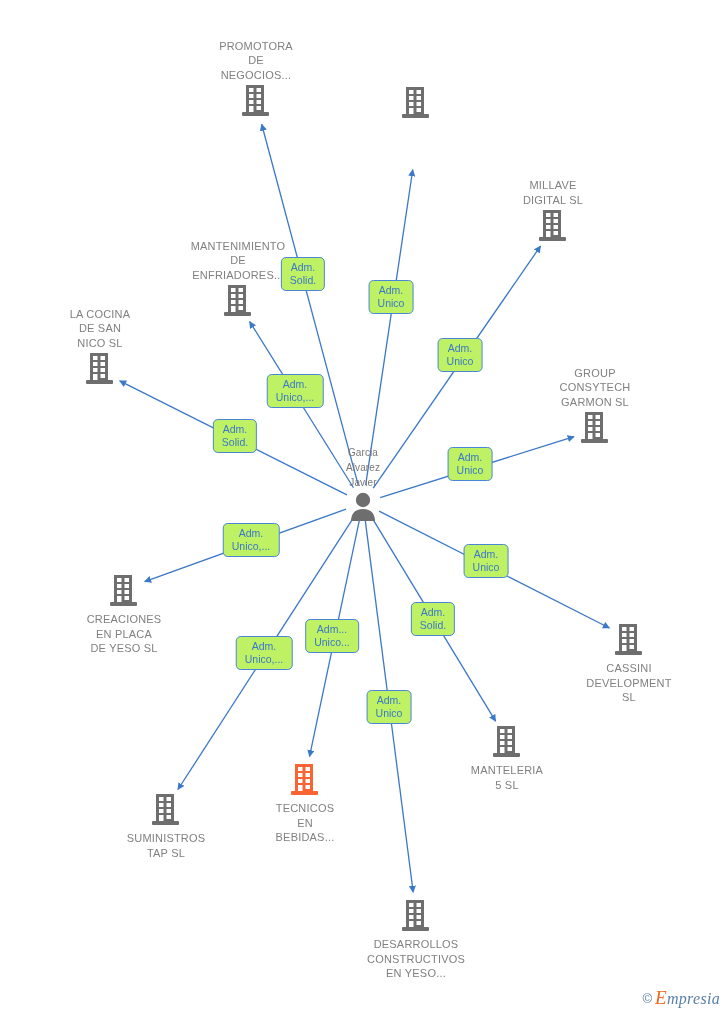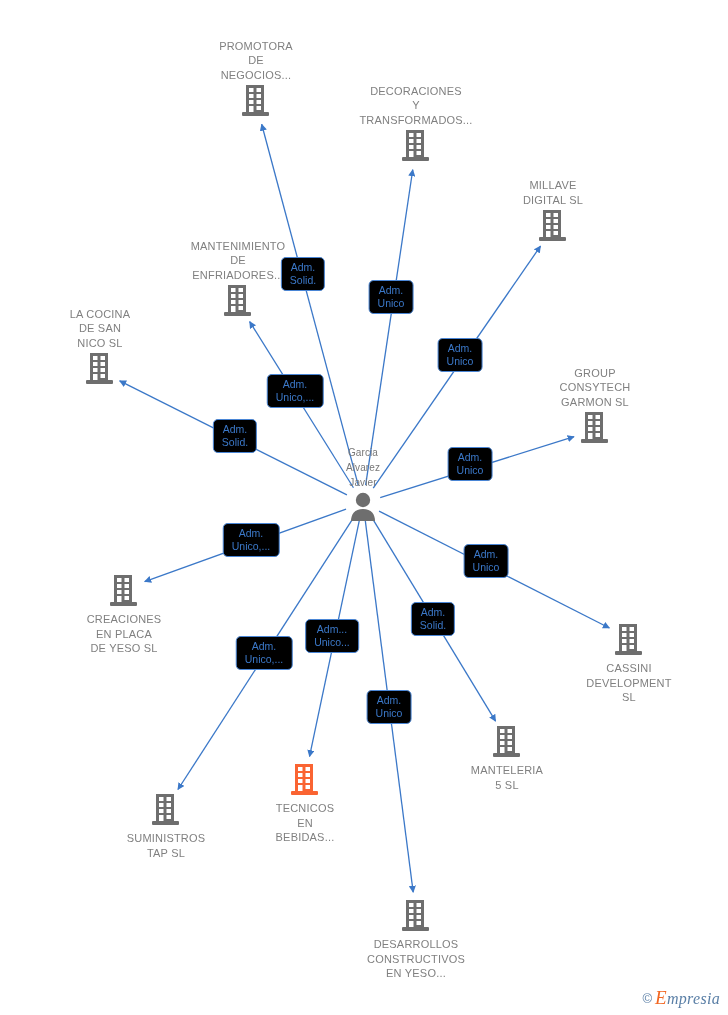--- a/index.html
+++ b/index.html
@@ -49,21 +49,21 @@
     margin: 2px 0;
   }
   .center-node .node-label {
     font-size: 10px;
     line-height: 15px;
     color: #787878;
     letter-spacing: 0.1px;
   }
   .edge-label {
     position: absolute;
-    background: #000000;
+    background: #bef264;
     border: 1px solid #4a86d6;
     border-radius: 5px;
     color: #3b78c8;
     font-size: 10.5px;
     line-height: 13px;
     text-align: center;
     padding: 3px 8px;
     white-space: pre-line;
     box-sizing: border-box;
     transform: translate(-50%, -50%);
@@ -141,23 +141,20 @@
             <rect x="15.5" y="4" width="4.5" height="4" fill="#fff"></rect>
             <rect x="8" y="10" width="4.5" height="4" fill="#fff"></rect>
             <rect x="15.5" y="10" width="4.5" height="4" fill="#fff"></rect>
             <rect x="8" y="16" width="4.5" height="4" fill="#fff"></rect>
             <rect x="15.5" y="16" width="4.5" height="4" fill="#fff"></rect>
             <rect x="8" y="22" width="4.5" height="6" fill="#fff"></rect>
             <rect x="15.5" y="22" width="4.5" height="4" fill="#fff"></rect>
           </svg></div>
       </div>
       <div class="node" style="left: 416px; top: 83.5px;">
-        <div class="node-label ">DECORACIONES
-Y
-TRANSFORMADOS...</div>
         <div class="node-icon"><svg width="30" height="34" viewBox="0 0 30 34" xmlns="http://www.w3.org/2000/svg">
             <rect x="5" y="1" width="18" height="27" fill="#6e6e6e"></rect>
             <rect x="1" y="28" width="27" height="4" rx="1" fill="#6e6e6e"></rect>
             <rect x="8" y="4" width="4.5" height="4" fill="#fff"></rect>
             <rect x="15.5" y="4" width="4.5" height="4" fill="#fff"></rect>
             <rect x="8" y="10" width="4.5" height="4" fill="#fff"></rect>
             <rect x="15.5" y="10" width="4.5" height="4" fill="#fff"></rect>
             <rect x="8" y="16" width="4.5" height="4" fill="#fff"></rect>
             <rect x="15.5" y="16" width="4.5" height="4" fill="#fff"></rect>
             <rect x="8" y="22" width="4.5" height="6" fill="#fff"></rect>

